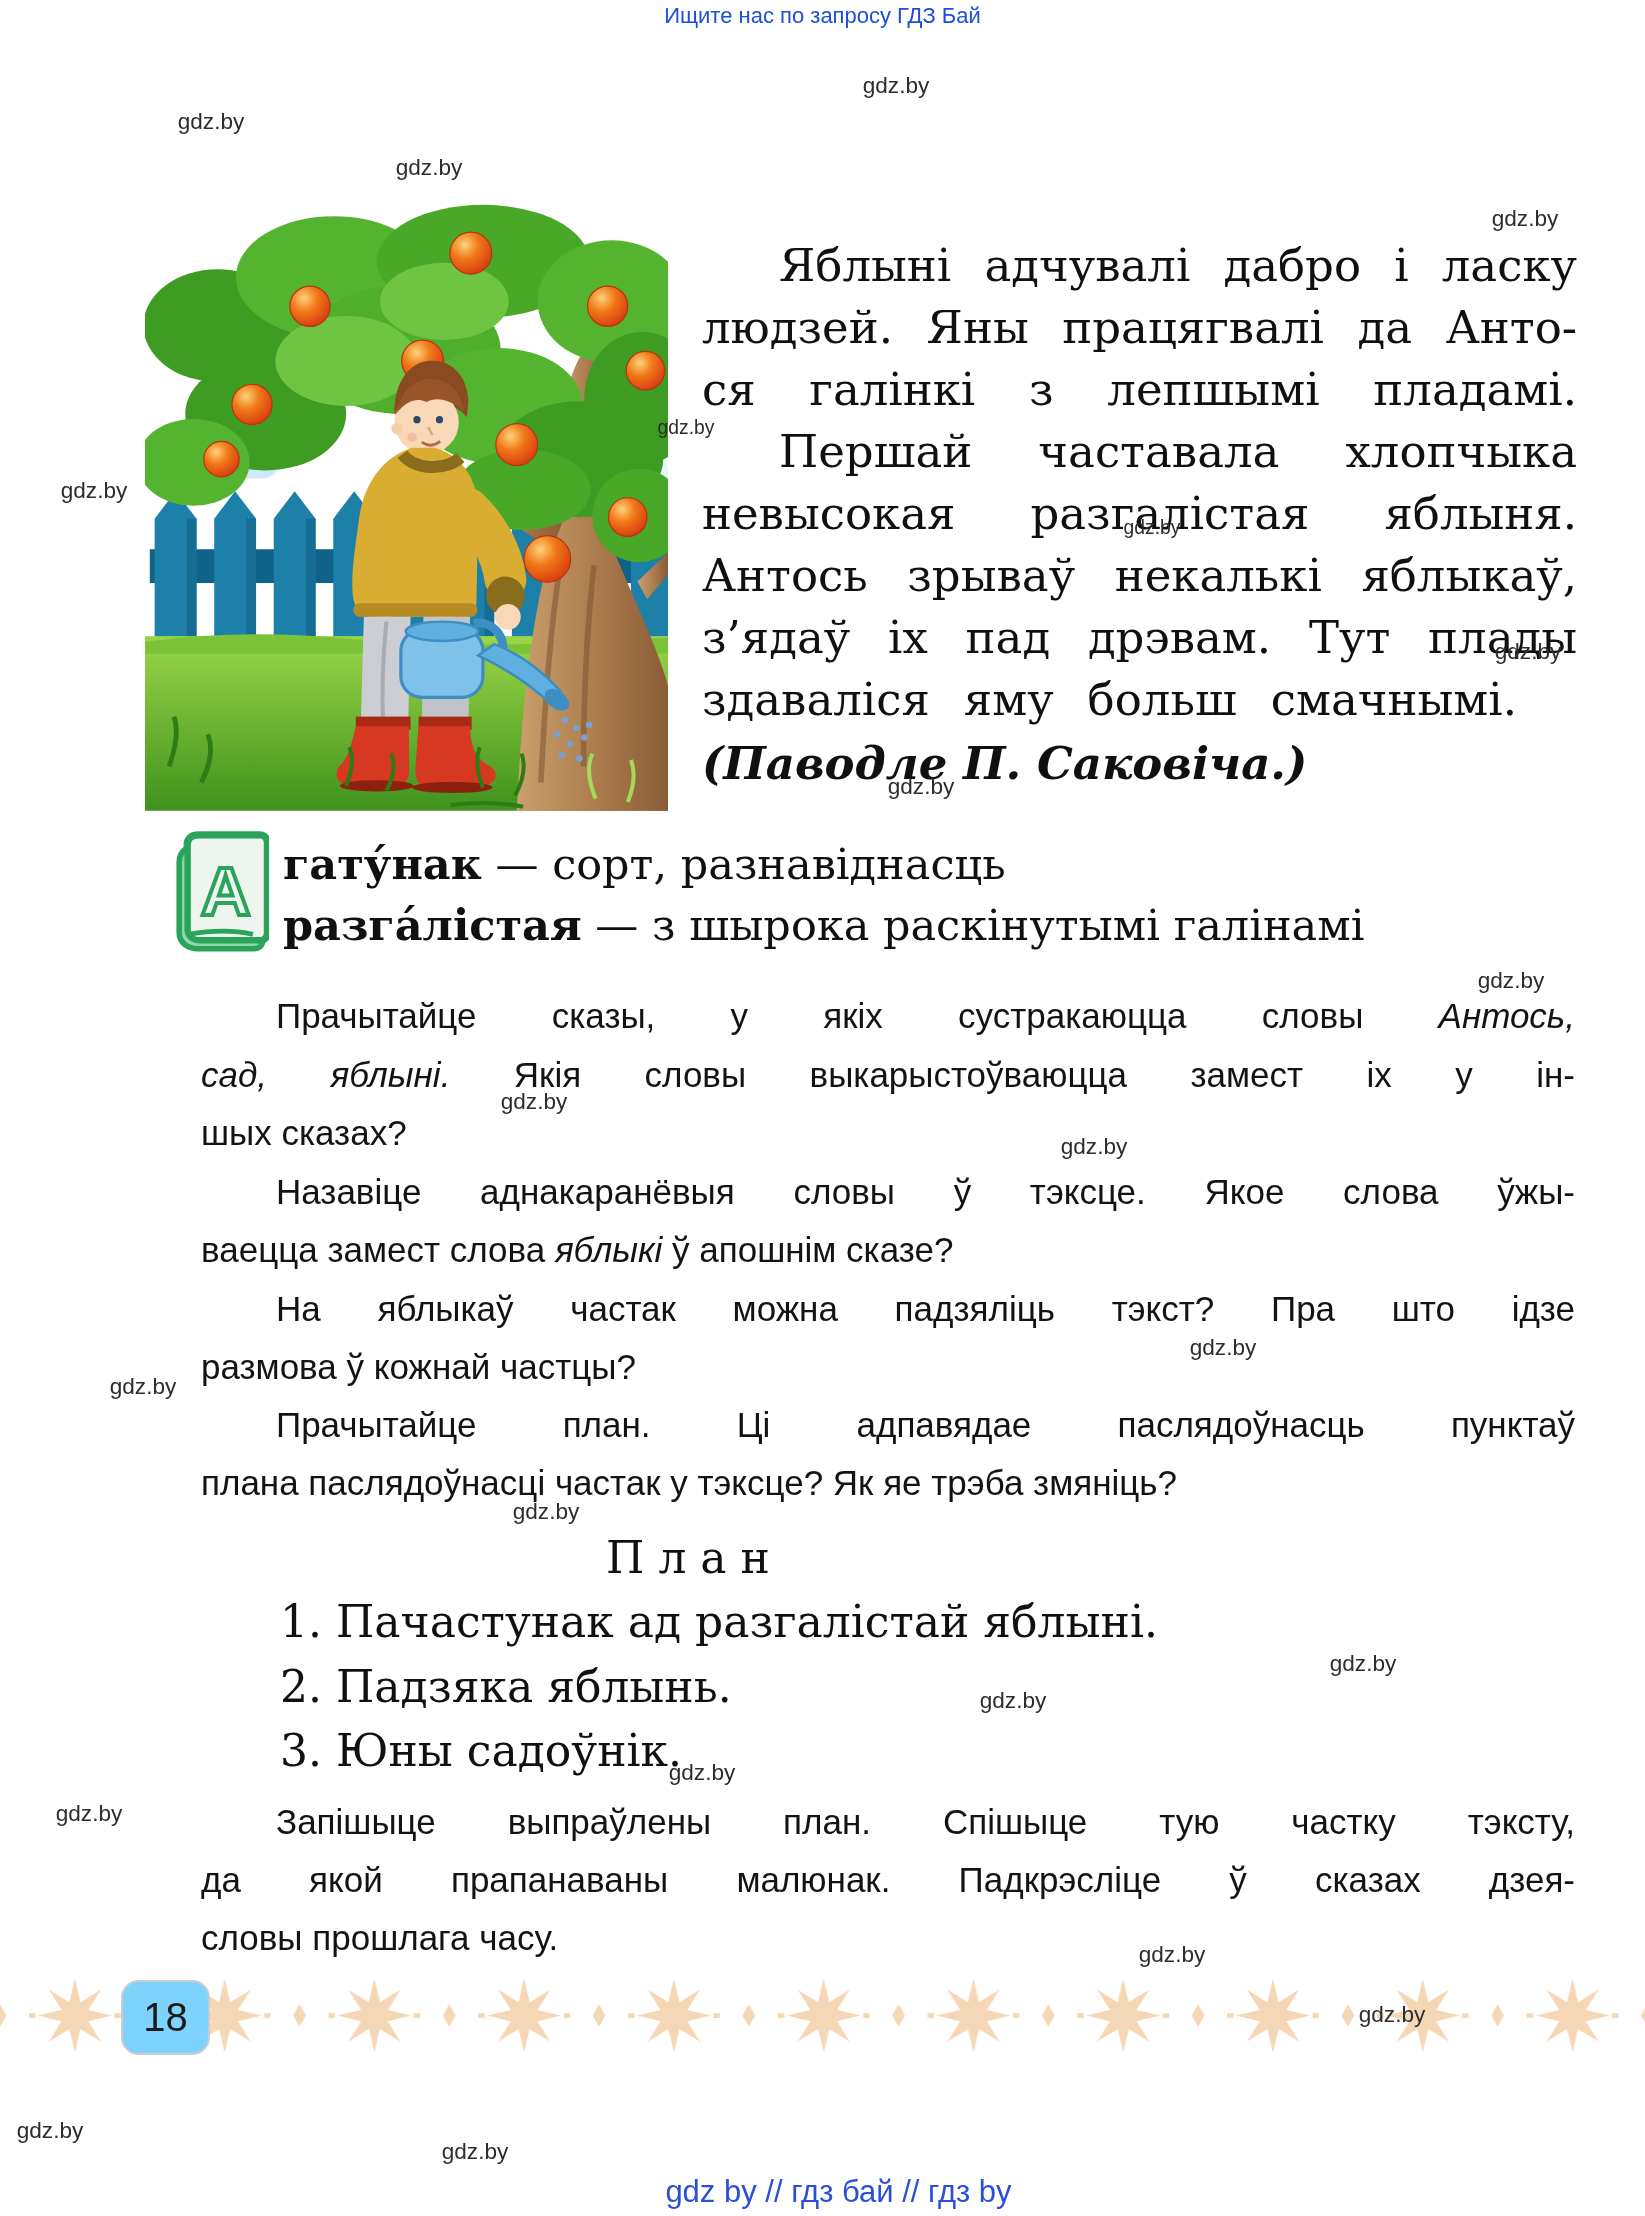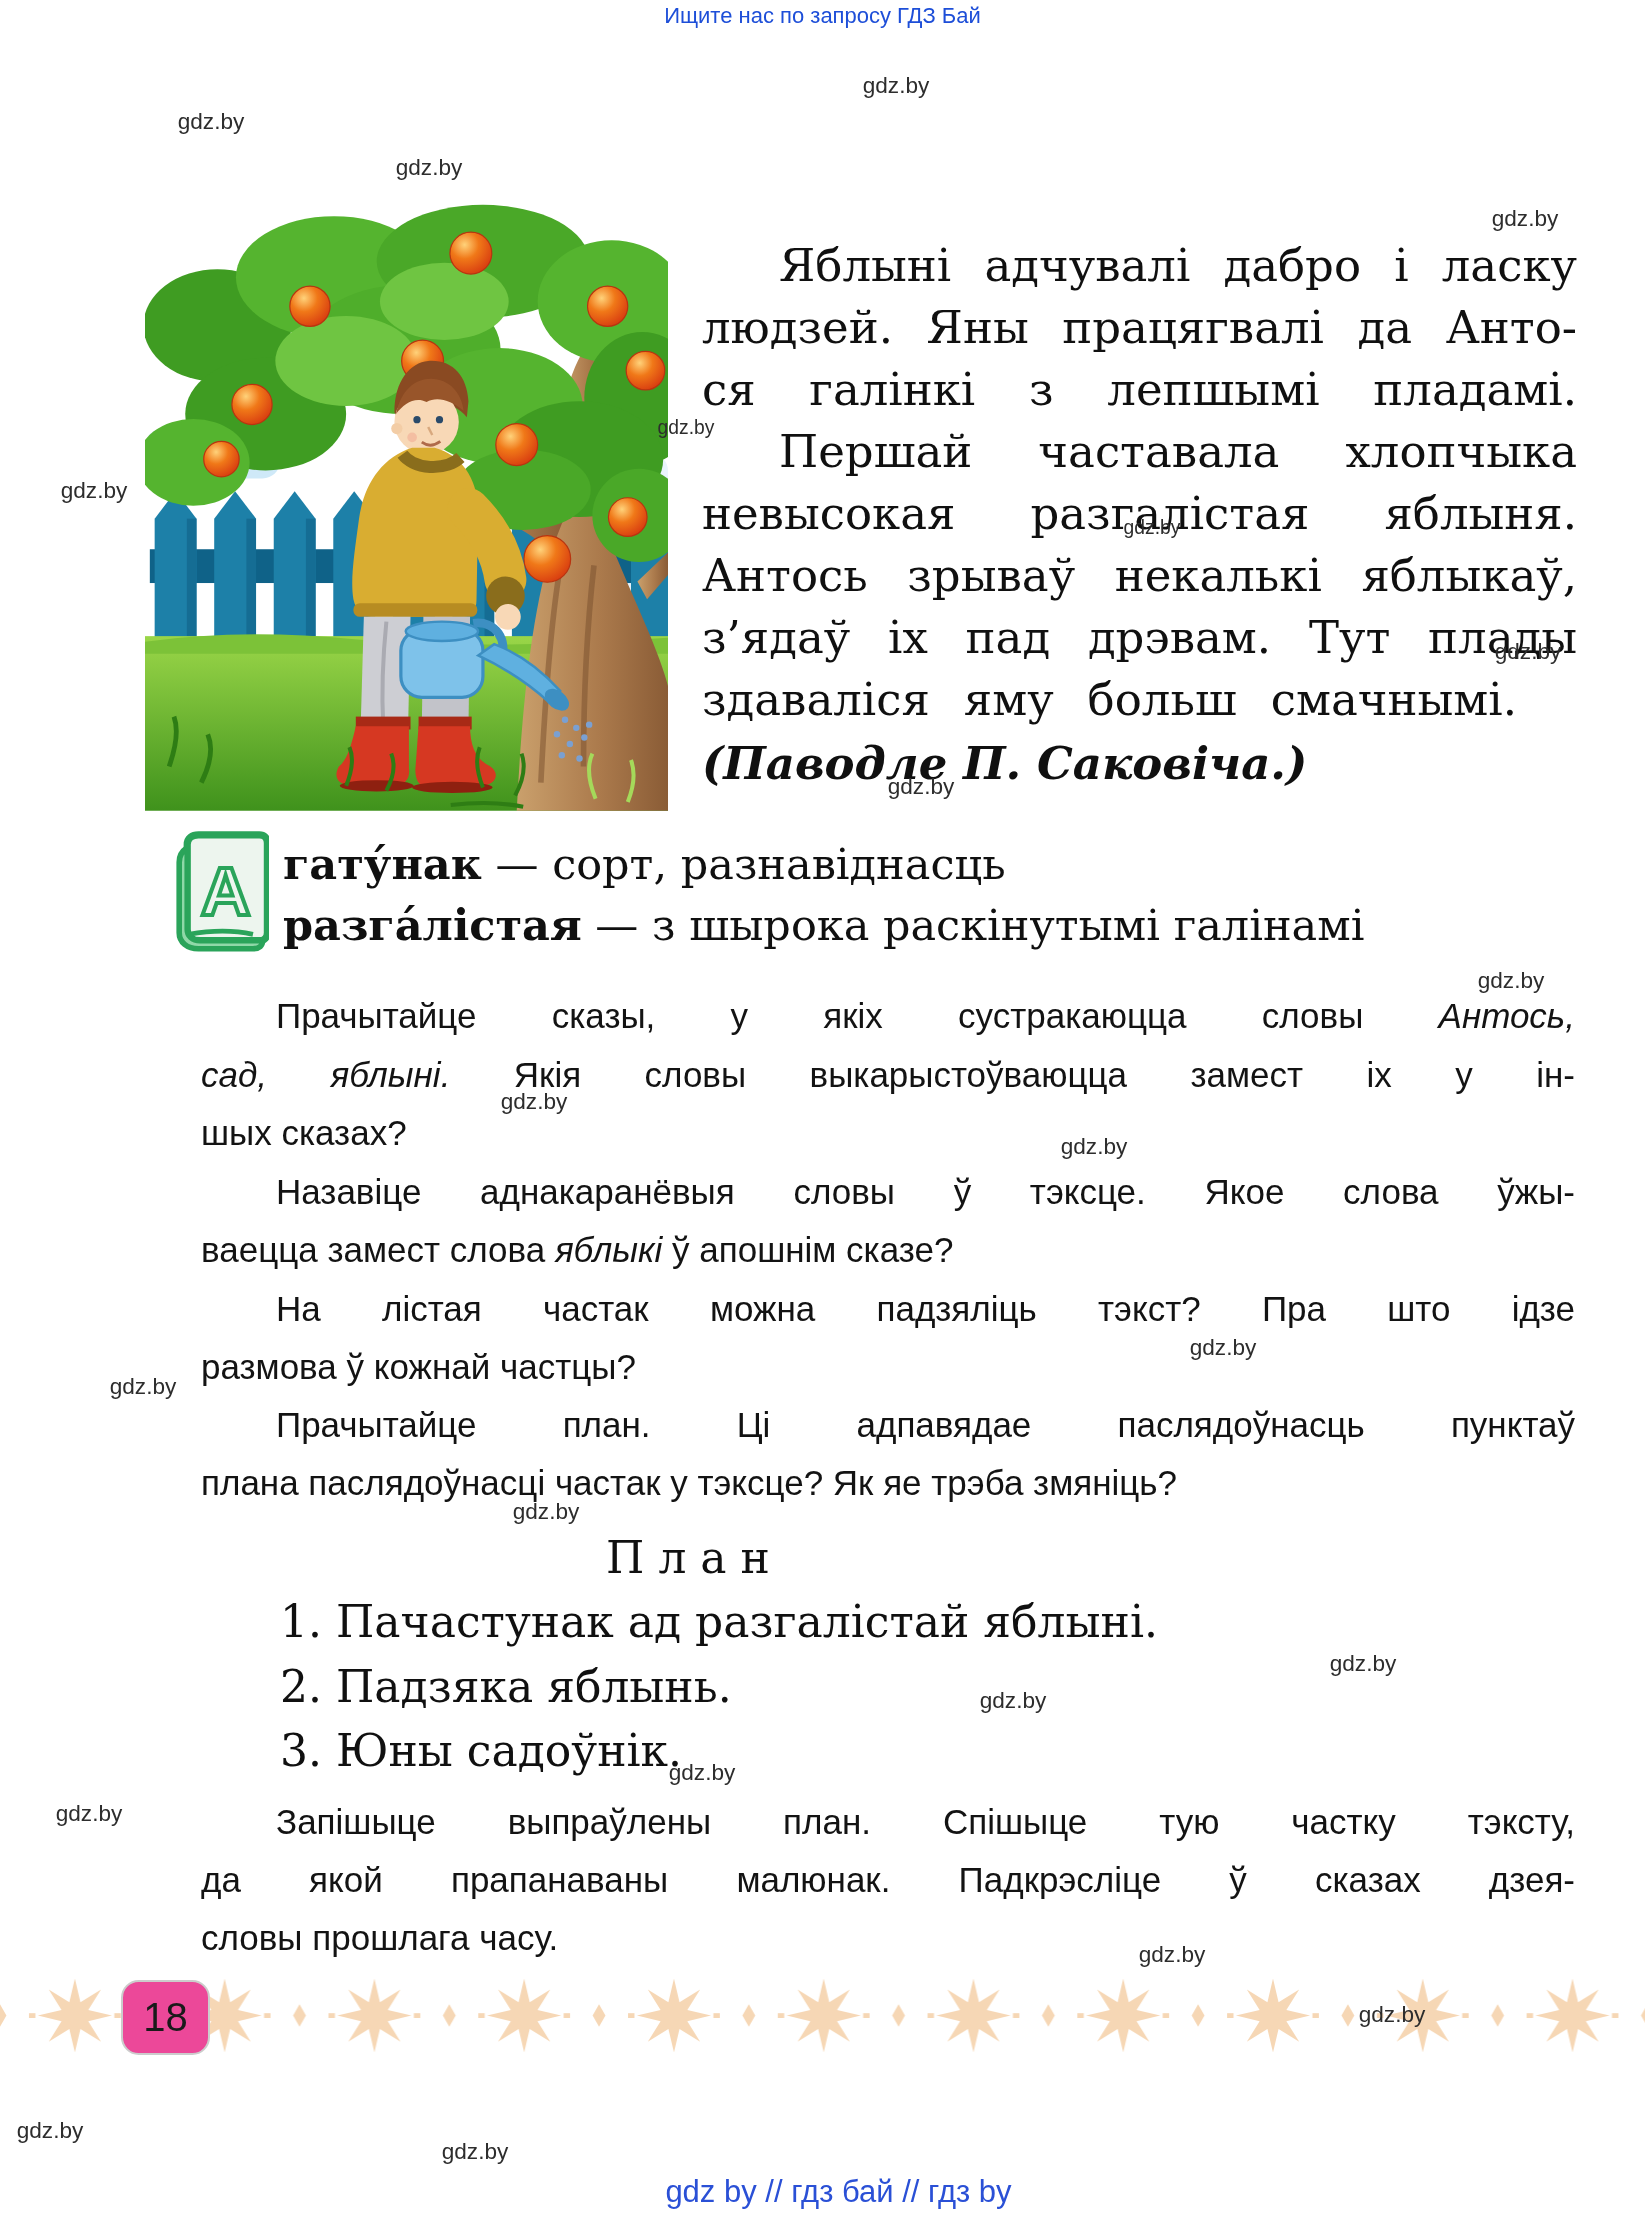--- a/index.html
+++ b/index.html
@@ -33,21 +33,21 @@
   .exj{text-align:justify;text-justify:inter-word;text-align-last:justify;}
   .exi{text-indent:75px;}
 
   
   .plan-title{position:absolute;left:515px;width:346px;text-align:center;
     font-family:"DejaVu Serif","Liberation Serif",serif;font-size:44px;color:#101010;}
   .plan-item{position:absolute;left:280px;
     font-family:"DejaVu Serif","Liberation Serif",serif;font-size:44px;color:#101010;}
 
   .badge{position:absolute;left:121px;top:1980px;width:85px;height:71px;
-    background:#ec4899;border:2.4px solid #cccccc;border-radius:17.7px;
+    background:#7dd3fc;border:2.4px solid #cccccc;border-radius:17.7px;
     display:flex;align-items:center;justify-content:center;
     font-size:40px;color:#1a1a1a;z-index:3;}
 
   .ornament{position:absolute;left:0;top:1977px;width:1645px;height:78px;z-index:1;}
 
   .footer-links{position:absolute;top:2174px;left:0;width:100%;text-align:center;
     color:#2a50d6;font-size:31px;padding-left:16px;}
 
   .illu{position:absolute;left:145px;top:203px;width:523px;height:608px;}
   .vicon{position:absolute;left:176px;top:830px;width:93px;height:122px;}
@@ -246,21 +246,21 @@
   <div class="ex" style="top:1109px">
     <span>шых сказах?</span>
   </div>
   <div class="ex exj exi" style="top:1168px">
     <span>Назавіце аднакаранёвыя словы ў тэксце. Якое слова ўжы-</span>
   </div>
   <div class="ex" style="top:1226px">
     <span>ваецца замест слова </span><span class="it">яблыкі</span><span> ў апошнім сказе?</span>
   </div>
   <div class="ex exj exi" style="top:1285px">
-    <span>На лістая частак можна падзяліць тэкст? Пра што ідзе</span>
+    <span>На яблыкаў частак можна падзяліць тэкст? Пра што ідзе</span>
   </div>
   <div class="ex" style="top:1343px">
     <span>размова ў кожнай частцы?</span>
   </div>
   <div class="ex exj exi" style="top:1401px">
     <span>Прачытайце план. Ці адпавядае паслядоўнасць пунктаў</span>
   </div>
   <div class="ex" style="top:1459px">
     <span>плана паслядоўнасці частак у тэксце? Як яе трэба змяніць?</span>
   </div>

